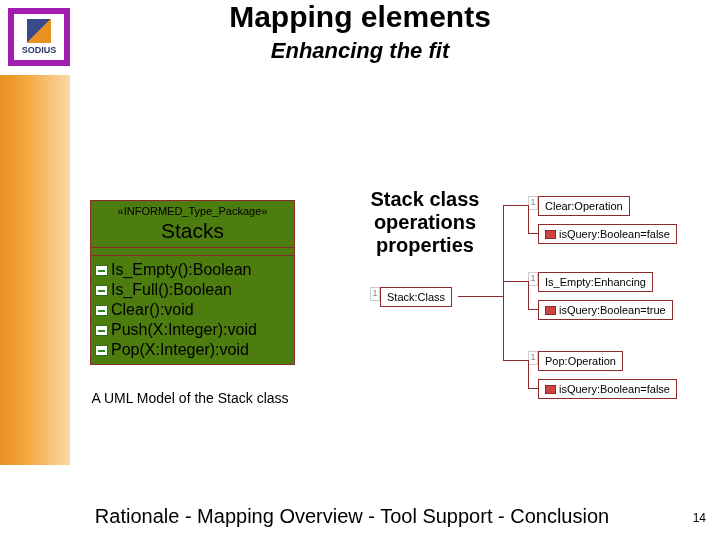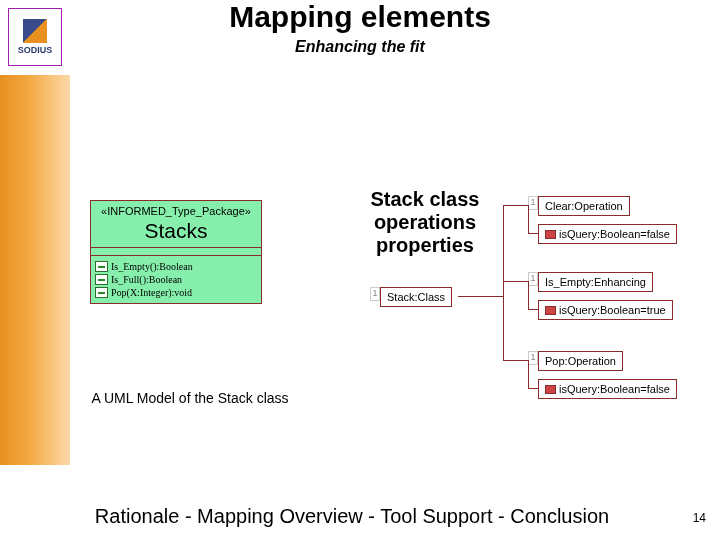--- a/index.html
+++ b/index.html
@@ -13,22 +13,22 @@
   }
   .bg-left {
     position: absolute;
     left: 0; top: 75px;
     width: 70px; height: 390px;
     background: linear-gradient(90deg, #e89020 0%, #f4a840 40%, #fcd9a8 100%);
   }
   .logo {
     position: absolute;
     left: 8px; top: 8px;
-    width: 54px; height: 58px;
-    border: 1px solid #a21caf;
+    width: 62px; height: 58px;
+    border: 6px solid #a21caf;
     background: #fff;
     display: flex;
     flex-direction: column;
     align-items: center;
     justify-content: center;
     font-size: 9px;
     font-weight: bold;
     color: #2a3b6a;
   }
   .logo-icon {
@@ -36,58 +36,57 @@
     background: linear-gradient(135deg, #3a4a8a 50%, #e89020 50%);
     margin-bottom: 2px;
   }
   .title {
     text-align: center;
     font-size: 30px;
     padding-top: 0;
   }
   .subtitle {
     text-align: center;
-    font-size: 16px;
+    font-size: 22px;
     font-style: italic;
     margin-top: 4px;
   }
   .content {
     position: absolute;
     top: 150px; left: 80px; right: 20px;
     height: 300px;
   }
   .uml-class {
     position: absolute;
     left: 10px; top: 50px;
-    width: 172px;
+    width: 205px;
     border: 1.5px solid #8b2a2a;
-    background: #86efac;
+    background: #4d7c0f;
   }
   .uml-header {
     border-bottom: 1.5px solid #8b2a2a;
     text-align: center;
     padding: 4px 0;
     font-size: 12px;
   }
   .uml-stereo { font-size: 11px; }
   .uml-name { font-size: 21px; margin-top: 2px; }
   .uml-empty {
     height: 8px;
     border-bottom: 1.5px solid #8b2a2a;
   }
   .uml-ops {
     padding: 4px 2px;
   }
   .uml-op {
     display: flex;
     align-items: center;
-    font-size: 10px;
+    font-size: 16px;
     padding: 1px 2px;
     gap: 3px;
-    font-family: Liberation Serif, serif;
   }
   .op-icon {
     width: 13px; height: 11px;
     background: #fff;
     border: 1px solid #2a6e2a;
     position: relative;
     flex-shrink: 0;
   }
   .op-icon::before {
     content: '';
@@ -186,20 +185,28 @@
       <div class="uml-op">
           <span class="op-icon"></span>
           <span>Is_Empty():Boolean</span>
         </div>
       <div class="uml-op">
           <span class="op-icon"></span>
           <span>Is_Full():Boolean</span>
         </div>
       <div class="uml-op">
           <span class="op-icon"></span>
+          <span>Clear():void</span>
+        </div>
+      <div class="uml-op">
+          <span class="op-icon"></span>
+          <span>Push(X:Integer):void</span>
+        </div>
+      <div class="uml-op">
+          <span class="op-icon"></span>
           <span>Pop(X:Integer):void</span>
         </div>
     </div>
   </div>
 
   <div class="uml-caption">A UML Model of the Stack class</div>
   <div class="ops-label">Stack class operations properties</div>
 
   <div class="prop-box" style="left:300px; top:137px;">
     <span class="box-idx">1</span>

